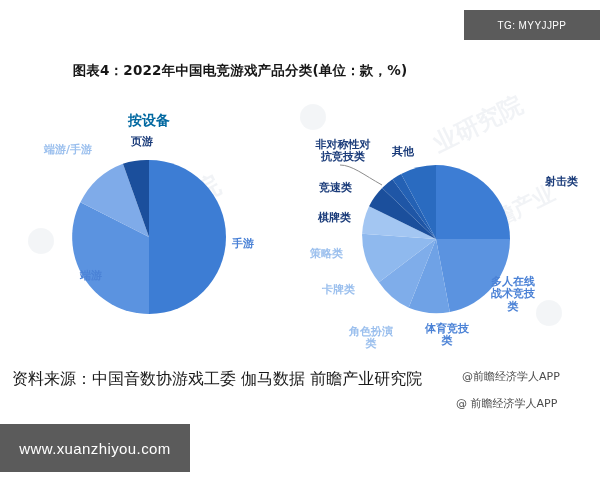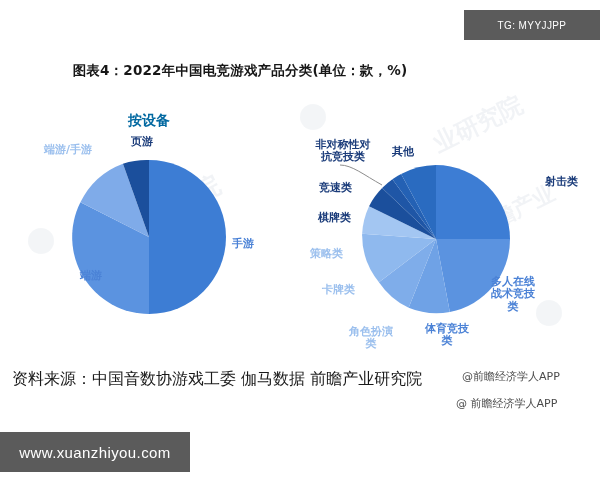--- a/index.html
+++ b/index.html
@@ -17,21 +17,21 @@
   .badge {
     position:absolute;
     background:#5b5b5b;
     color:#ffffff;
     font-size:10px;
     letter-spacing:0.4px;
     display:flex; align-items:center; justify-content:center;
     font-family:"Liberation Sans", sans-serif;
   }
   #tg-badge   { right:0px; top:10px;  width:136px; height:30px; }
-  #url-badge  { left:0px;  bottom:8px; width:190px; height:40px; font-size:15px; }
+  #url-badge  { left:0px;  bottom:8px; width:190px; height:48px; font-size:15px; }
 
   
   #chart-title {
     position:absolute; left:0; top:62px; width:480px;
     text-align:center;
     font-size:13.5px; font-weight:bold; color:#171717;
     font-family:"DejaVu Sans", sans-serif;
     letter-spacing:0.2px;
   }
 

